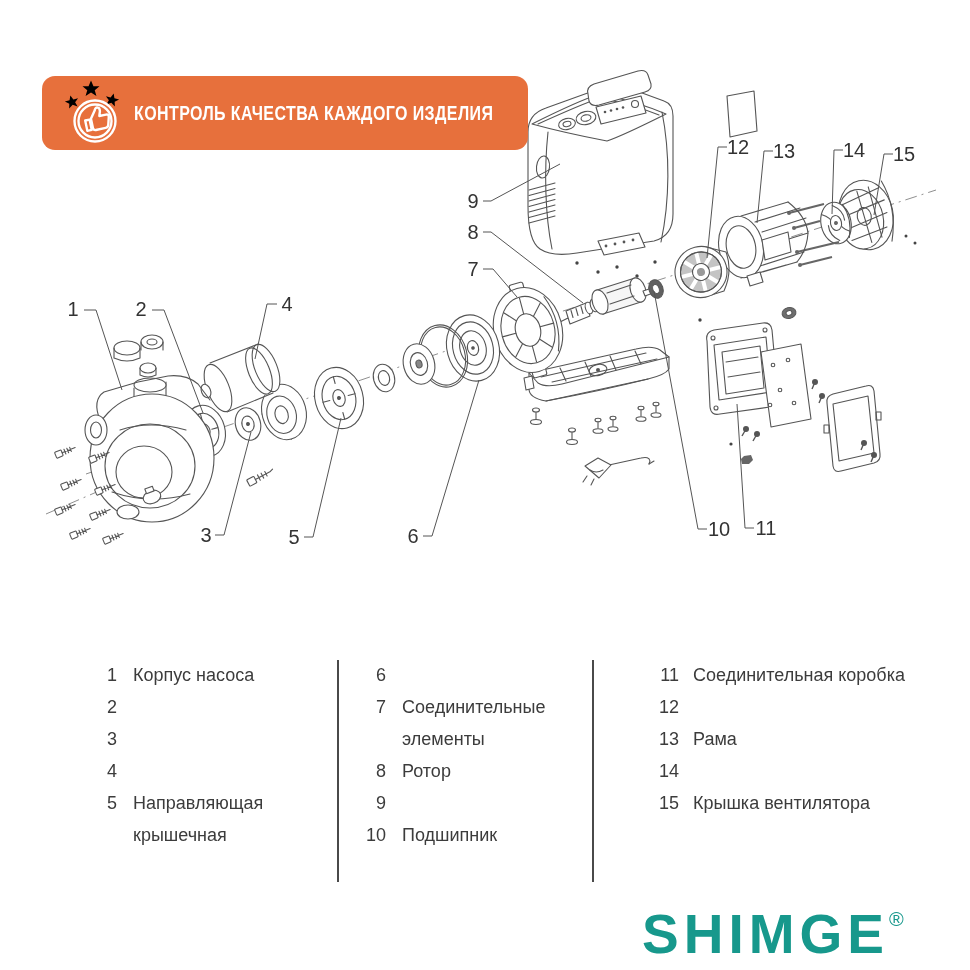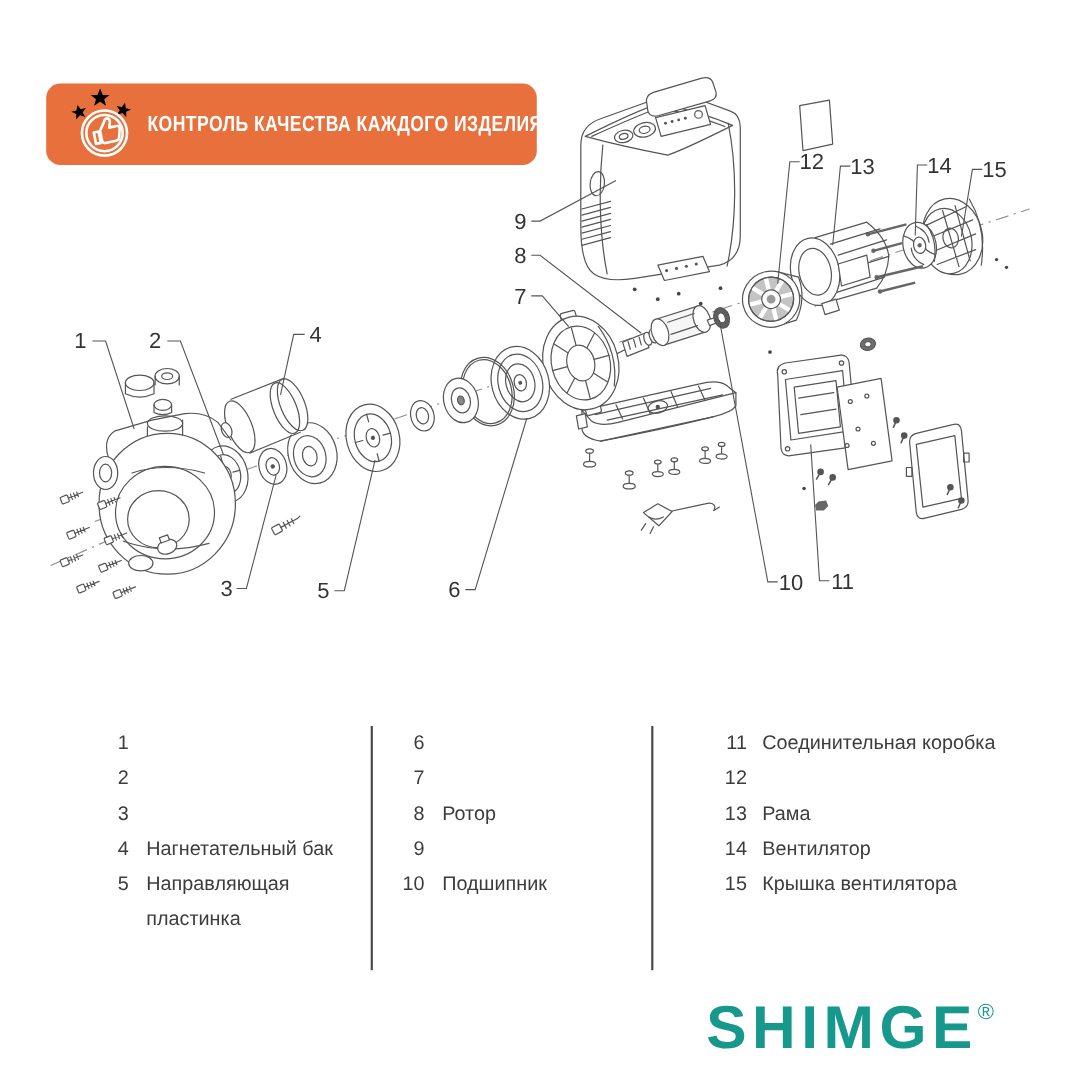--- a/index.html
+++ b/index.html
@@ -2,21 +2,21 @@
 <html><head>
 <meta charset="utf-8">
 <style>
   html,body{margin:0;padding:0;}
   body{
     width:970px;height:970px;position:relative;background:#ffffff;
     font-family:"Liberation Sans",sans-serif;overflow:hidden;
   }
   
   .badge{
-    position:absolute;left:42px;top:76px;width:446px;height:74px;
+    position:absolute;left:42px;top:76px;width:486px;height:74px;
     background:#e7703c;border-radius:13px;display:flex;align-items:center;
     padding-left:10px;box-sizing:border-box;overflow:hidden;
   }
   .badge-icon{flex:0 0 82px;}
   .badge-icon path,.badge-icon circle{fill:none;stroke:#fff;stroke-width:2.4;stroke-linejoin:round;stroke-linecap:round;}
   .badge-text{
     font-weight:700;font-size:20px;color:#fff;white-space:nowrap;
     transform:scaleX(.80);transform-origin:left center;letter-spacing:.5px;
   }
   
@@ -455,45 +455,46 @@
       <path d="M33.5 50 L33.5 39.5 L38 39.5 L38 50 Z"></path>
       <path d="M39.5 49 L39.5 39 L45 31.5 Q46 28.5 48.5 29.5 Q50.5 30.5 49.8 33.5 L48.3 38 L55 38 Q58 38 57.3 41 L55.2 48.5 Q54.6 51 52 51 L42 51 Q40 51 39.5 49 Z"></path>
     </g>
   </svg>
   <span class="badge-text">КОНТРОЛЬ КАЧЕСТВА КАЖДОГО ИЗДЕЛИЯ</span>
 </div>
 
 <div class="legend-col col1" style="left:87px;">
   <div class="legend-item">
       <span class="num">1</span>
+      <span class="lbl">Корпус насоса</span>
     </div>
   <div class="legend-item">
       <span class="num">2</span>
     </div>
   <div class="legend-item">
       <span class="num">3</span>
     </div>
   <div class="legend-item">
       <span class="num">4</span>
-      <span class="lbl">Нагнетательный бак</span>
     </div>
   <div class="legend-item">
       <span class="num">5</span>
-      <span class="lbl">Направляющая пластинка</span>
+      <span class="lbl">Направляющая крышечная</span>
     </div>
 </div>
 
 <div class="legend-divider" style="left:337px;"></div>
 
 <div class="legend-col col2" style="left:356px;">
   <div class="legend-item">
       <span class="num">6</span>
     </div>
   <div class="legend-item">
       <span class="num">7</span>
+      <span class="lbl">Соединительные элементы</span>
     </div>
   <div class="legend-item">
       <span class="num">8</span>
       <span class="lbl">Ротор</span>
     </div>
   <div class="legend-item">
       <span class="num">9</span>
     </div>
   <div class="legend-item">
       <span class="num">10</span>
@@ -510,21 +511,20 @@
     </div>
   <div class="legend-item">
       <span class="num">12</span>
     </div>
   <div class="legend-item">
       <span class="num">13</span>
       <span class="lbl">Рама</span>
     </div>
   <div class="legend-item">
       <span class="num">14</span>
-      <span class="lbl">Вентилятор</span>
     </div>
   <div class="legend-item">
       <span class="num">15</span>
       <span class="lbl">Крышка вентилятора</span>
     </div>
 </div>
 
 <div class="logo">
   <span class="logo-text">SHIMGE</span><span class="reg">®</span>
 </div>

